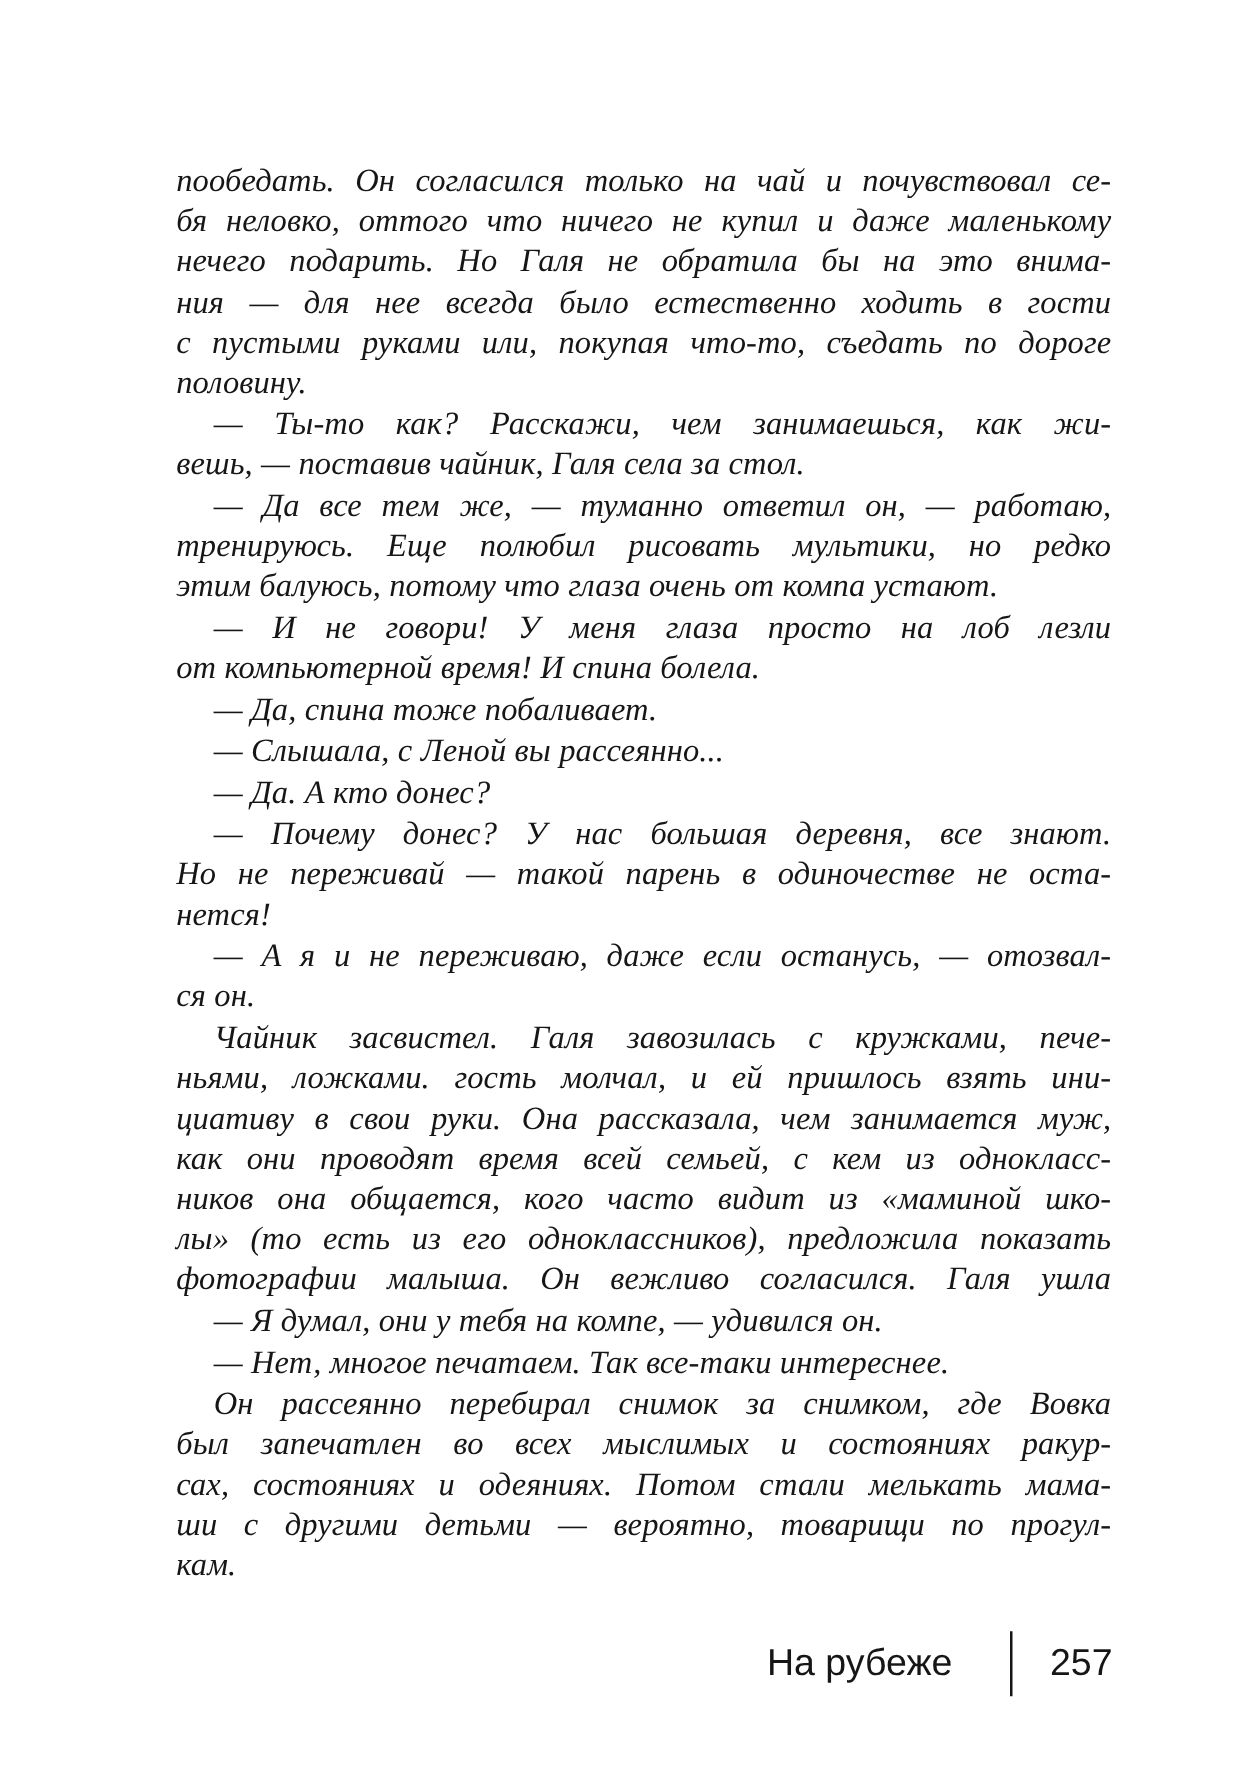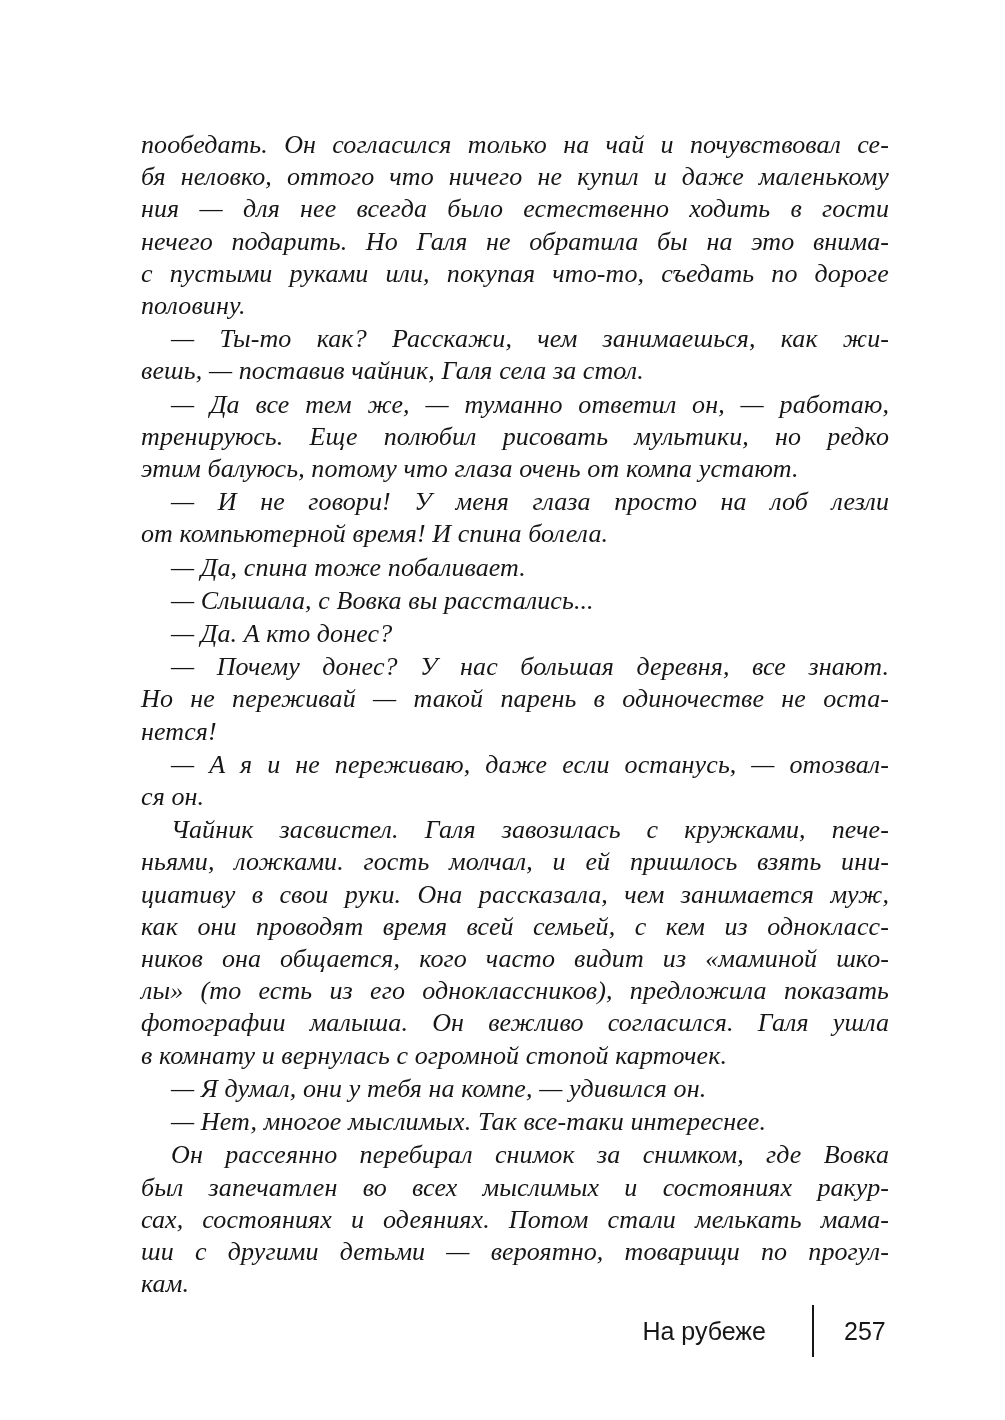--- a/index.html
+++ b/index.html
@@ -41,21 +41,21 @@
     text-indent: 30px;
   }
   .footer {
     position: absolute;
     top: 1303px;
     right: 115px;
     height: 56px;
     display: flex;
     align-items: center;
     font-family: "Liberation Sans", "DejaVu Sans", sans-serif;
-    font-size: 25px;
+    font-size: 30px;
     color: #161616;
   }
   .footer .divider {
     width: 2px;
     height: 52px;
     background: #161616;
     margin-left: 46px;
     margin-right: 30px;
   }
   .footer .page-number {
@@ -65,43 +65,43 @@
 </style>
 </head>
 <body>
 
 <div class="book-page">
 
   <div class="text-block">
       <div class="para">
         <div class="line first">пообедать. Он согласился только на чай и почувствовал се-</div>
         <div class="line">бя неловко, оттого что ничего не купил и даже маленькому</div>
+        <div class="line">нечего подарить. Но Галя не обратила бы на это внима-</div>
         <div class="line">ния — для нее всегда было естественно ходить в гости</div>
-        <div class="line">нечего подарить. Но Галя не обратила бы на это внима-</div>
         <div class="line">с пустыми руками или, покупая что-то, съедать по дороге</div>
         <div class="line last">половину.</div>
       </div>
       <div class="para indent">
         <div class="line first">— Ты-то как? Расскажи, чем занимаешься, как жи-</div>
         <div class="line last">вешь, — поставив чайник, Галя села за стол.</div>
       </div>
       <div class="para indent">
         <div class="line first">— Да все тем же, — туманно ответил он, — работаю,</div>
         <div class="line">тренируюсь. Еще полюбил рисовать мультики, но редко</div>
         <div class="line last">этим балуюсь, потому что глаза очень от компа устают.</div>
       </div>
       <div class="para indent">
         <div class="line first">— И не говори! У меня глаза просто на лоб лезли</div>
         <div class="line last">от компьютерной время! И спина болела.</div>
       </div>
       <div class="para indent">
         <div class="line first last">— Да, спина тоже побаливает.</div>
       </div>
       <div class="para indent">
-        <div class="line first last">— Слышала, с Вовка вы расстались...</div>
+        <div class="line first last">— Слышала, с Леной вы рассеянно...</div>
       </div>
       <div class="para indent">
         <div class="line first last">— Да. А кто донес?</div>
       </div>
       <div class="para indent">
         <div class="line first">— Почему донес? У нас большая деревня, все знают.</div>
         <div class="line">Но не переживай — такой парень в одиночестве не оста-</div>
         <div class="line last">нется!</div>
       </div>
       <div class="para indent">
@@ -109,27 +109,26 @@
         <div class="line last">ся он.</div>
       </div>
       <div class="para indent">
         <div class="line first">Чайник засвистел. Галя завозилась с кружками, пече-</div>
         <div class="line">ньями, ложками. гость молчал, и ей пришлось взять ини-</div>
         <div class="line">циативу в свои руки. Она рассказала, чем занимается муж,</div>
         <div class="line">как они проводят время всей семьей, с кем из однокласс-</div>
         <div class="line">ников она общается, кого часто видит из «маминой шко-</div>
         <div class="line">лы» (то есть из его одноклассников), предложила показать</div>
         <div class="line">фотографии малыша. Он вежливо согласился. Галя ушла</div>
-        <div class="line last">в комнату и вернулась с огромной стопой карточек.</div>
       </div>
       <div class="para indent">
         <div class="line first last">— Я думал, они у тебя на компе, — удивился он.</div>
       </div>
       <div class="para indent">
-        <div class="line first last">— Нет, многое мыслимых. Так все-таки интереснее.</div>
+        <div class="line first last">— Нет, многое печатаем. Так все-таки интереснее.</div>
       </div>
       <div class="para indent">
         <div class="line first">Он рассеянно перебирал снимок за снимком, где Вовка</div>
         <div class="line">был запечатлен во всех мыслимых и состояниях ракур-</div>
         <div class="line">сах, состояниях и одеяниях. Потом стали мелькать мама-</div>
         <div class="line">ши с другими детьми — вероятно, товарищи по прогул-</div>
         <div class="line last">кам.</div>
       </div>
     </div>
 

